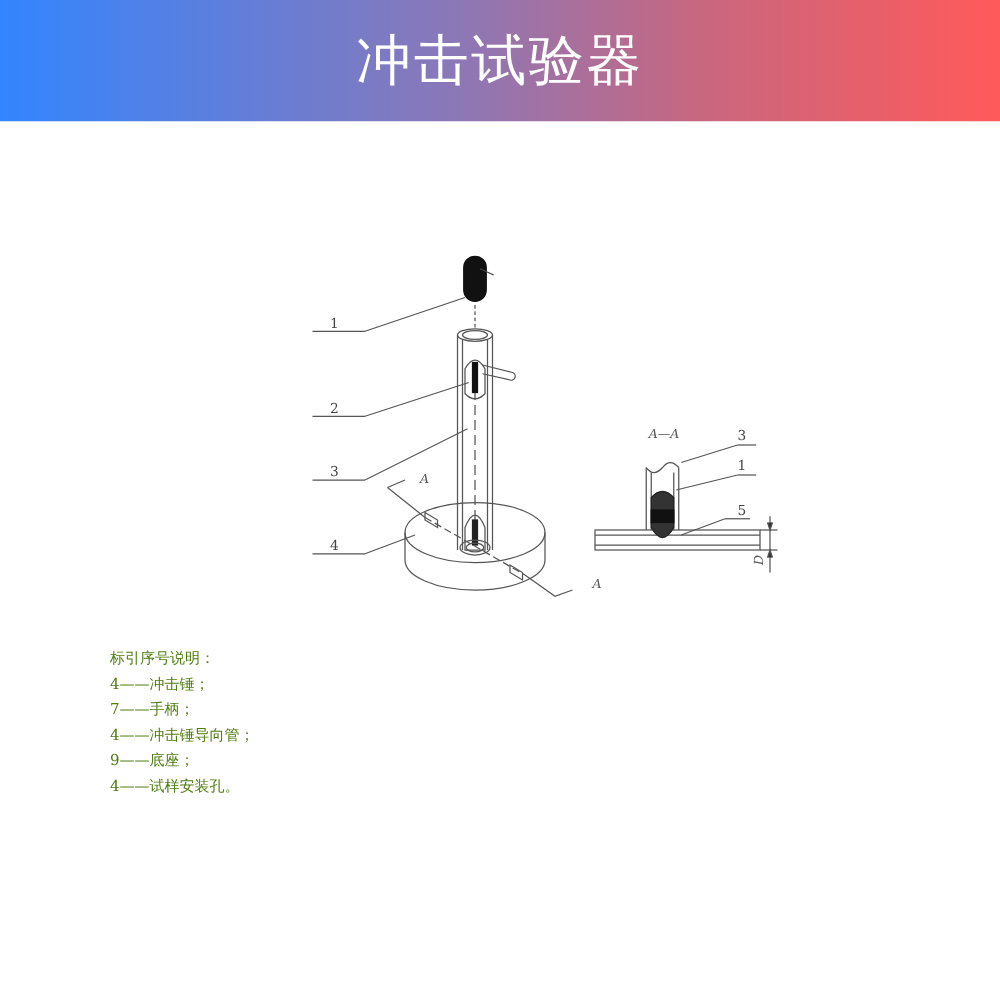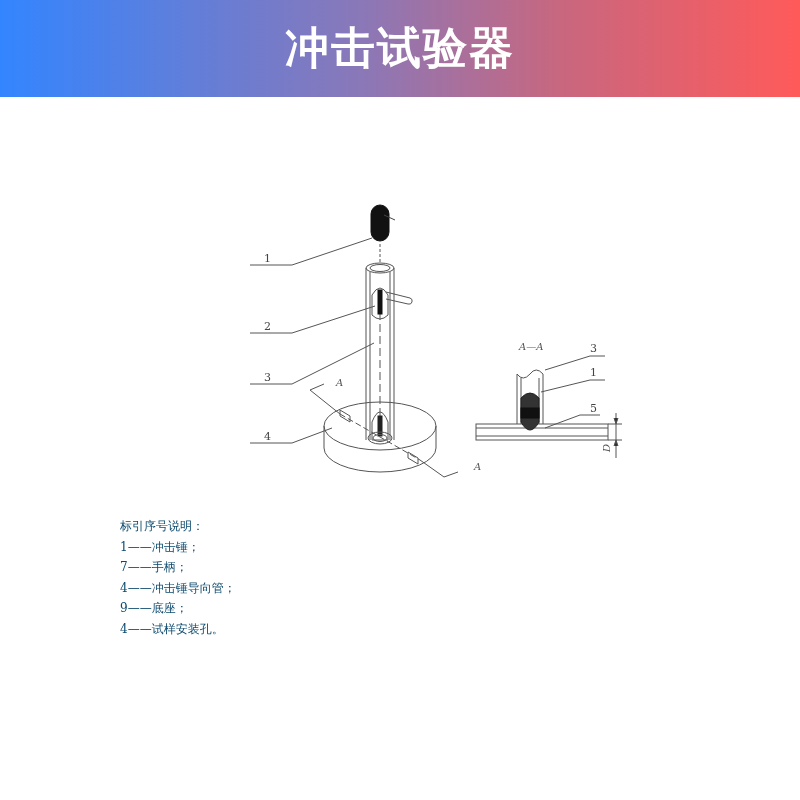--- a/index.html
+++ b/index.html
@@ -1,20 +1,20 @@
 <!DOCTYPE html>
 <html><head>
 <meta charset="utf-8">
 <style>
   html, body { margin:0; padding:0; }
   body { width:800px; height:800px; background:#ffffff; position:relative; overflow:hidden; font-family:"DejaVu Sans", sans-serif; }
-  .header { position:absolute; left:0; top:0; width:800px; height:97px; background:linear-gradient(90deg,#3385ff 0%,#8a78b8 45%,#c8677f 70%,#ff5a5a 100%); display:flex; align-items:center; justify-content:center;font-weight:bold; }
+  .header { position:absolute; left:0; top:0; width:800px; height:97px; background:linear-gradient(90deg,#3385ff 0%,#8a78b8 45%,#c8677f 70%,#ff5a5a 100%); display:flex; align-items:center; justify-content:center; }
   .header-title { color:#ffffff; font-family:"DejaVu Serif", serif; font-size:44px; letter-spacing:2px; }
   .diagram { position:absolute; left:0; top:0; width:800px; height:800px; }
-  .legend { position:absolute; left:120px; top:516px; font-family:"DejaVu Serif", serif; font-size:12px; color:#0c4a6e; line-height:20.5px; }
+  .legend { position:absolute; left:88px; top:516px; font-family:"DejaVu Serif", serif; font-size:12px; color:#4d7c0f; line-height:20.5px; }
   .legend div { white-space:nowrap; }
   .lbl { font-family:"DejaVu Serif", serif; font-size:11px; fill:#444; }
   .lbli { font-family:"DejaVu Serif", serif; font-size:10px; fill:#555; font-style:italic; }
 </style>
 </head>
 <body>
 
 <div class="header">
   <span class="header-title">冲击试验器</span>
 </div>
@@ -99,18 +99,18 @@
   <text class="lbli" x="474" y="470">A</text>
   <text class="lbli" x="519" y="350">A—A</text>
   <text class="lbl" x="590" y="352">3</text>
   <text class="lbl" x="590" y="376">1</text>
   <text class="lbl" x="590" y="412">5</text>
   <text class="lbli" x="604" y="452" transform="rotate(-90 607 449)">D</text>
 </svg>
 
 <div class="legend">
   <div>标引序号说明：</div>
-  <div>1——冲击锤；</div>
+  <div>4——冲击锤；</div>
   <div>7——手柄；</div>
   <div>4——冲击锤导向管；</div>
   <div>9——底座；</div>
   <div>4——试样安装孔。</div>
 </div>
 
 </body></html>

